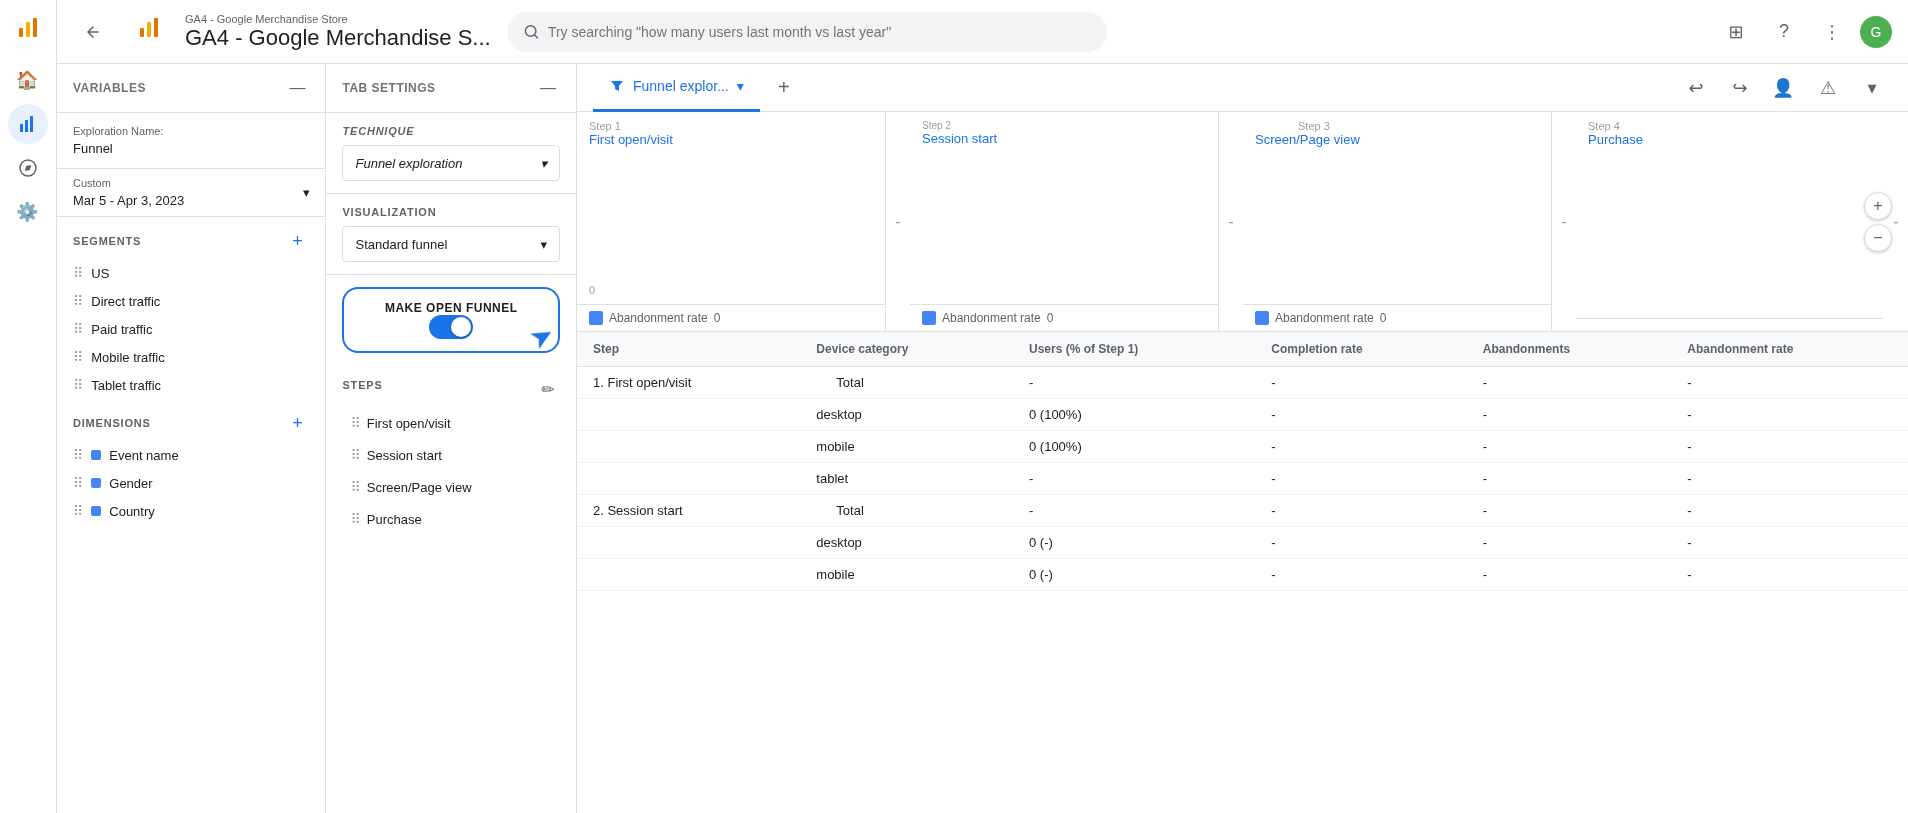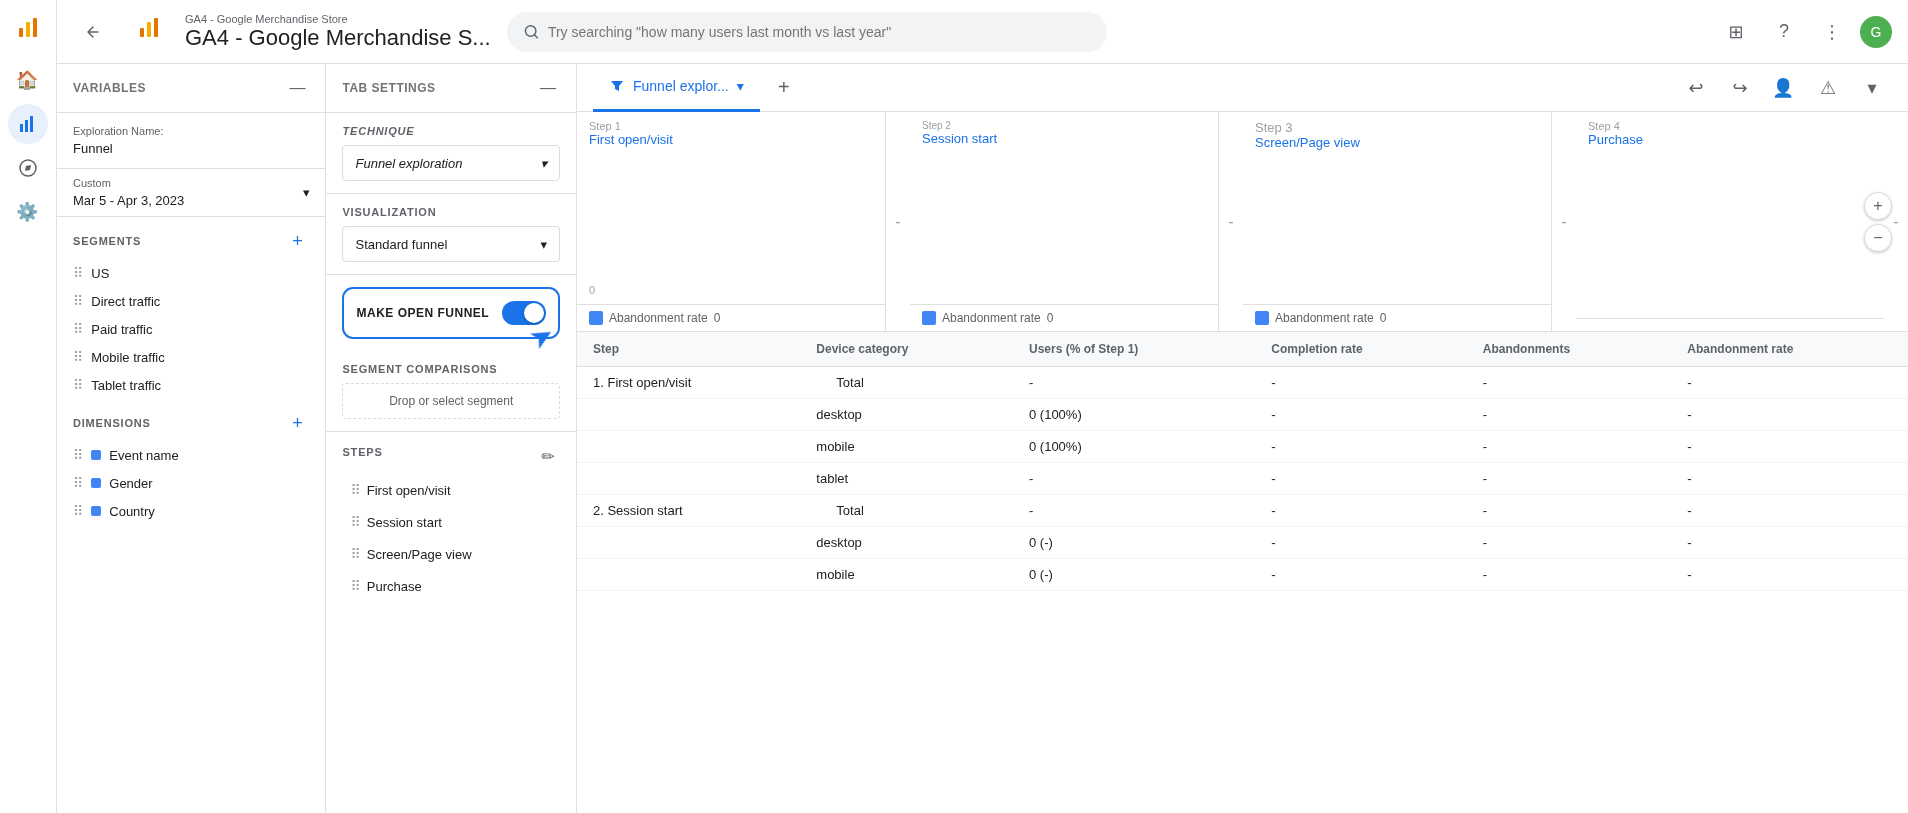--- a/index.html
+++ b/index.html
@@ -57,21 +57,21 @@
     .tab-settings-col { width: 250px; display: flex; flex-direction: column; overflow-y: auto; }
 
     .technique-section { padding: 12px 16px; border-bottom: 1px solid #e0e0e0; font-style: italic; }
     .section-label { font-size: 11px; font-weight: 600; color: #5f6368; letter-spacing: 0.8px; text-transform: uppercase; margin-bottom: 8px; }
 
     .select-dropdown { width: 100%; height: 36px; border: 1px solid #dadce0; border-radius: 4px; padding: 0 12px; font-size: 13px; color: #202124; background: #fff; display: flex; align-items: center; justify-content: space-between; cursor: pointer; }
     .select-dropdown-text { font-size: 13px; }
 
     .viz-section { padding: 12px 16px; border-bottom: 1px solid #e0e0e0; }
 
-    .make-open-funnel { margin: 12px 16px; border: 2px solid #1a73e8; border-radius: 11px; padding: 12px; display: flex; align-items: center; justify-content: space-between; background: #fff; }
+    .make-open-funnel { margin: 12px 16px; border: 2px solid #1a73e8; border-radius: 16px; padding: 12px; display: flex; align-items: center; justify-content: space-between; background: #fff; flex-direction: column; }
     .mof-label { font-size: 12px; font-weight: 600; color: #202124; letter-spacing: 0.5px; text-transform: uppercase; }
     .toggle { width: 44px; height: 24px; background: #1a73e8; border-radius: 12px; position: relative; cursor: pointer; }
     .toggle-knob { width: 20px; height: 20px; border-radius: 50%; background: #fff; position: absolute; top: 2px; right: 2px; box-shadow: 0 1px 3px rgba(0,0,0,0.3); }
 
     .segment-comparisons { padding: 12px 16px; border-bottom: 1px solid #e0e0e0; }
 
     .drop-zone { border: 1px dashed #dadce0; border-radius: 4px; padding: 10px 12px; font-size: 12px; color: #5f6368; cursor: pointer; text-align: center; }
 
     .steps-section { padding: 12px 16px; }
     .steps-header { display: flex; align-items: center; justify-content: space-between; margin-bottom: 8px; }
@@ -261,24 +261,20 @@
           </div>
         </div>
 
         <div class="make-open-funnel">
           <span class="mof-label">MAKE OPEN FUNNEL</span>
           <div class="toggle">
             <div class="toggle-knob"></div>
           </div>
         </div>
 
-        <div class="segment-comparisons">
-          <div class="section-label">SEGMENT COMPARISONS</div>
-          <div class="drop-zone">Drop or select segment</div>
-        </div>
 
         <div class="steps-section">
           <div class="steps-header">
             <span class="section-label">STEPS</span>
             <button class="edit-btn">✏</button>
           </div>
           <div class="step-item">
             <span class="step-drag">⠿</span>
             <span class="step-name">First open/visit</span>
           </div>
@@ -346,21 +342,21 @@
             <div style="width:14px;height:14px;background:#4285f4;border-radius:2px;"></div>
             <span>Abandonment rate</span>
             <span>0</span>
           </div>
         </div>
 
         <div style="width:24px;display:flex;align-items:center;justify-content:center;color:#9aa0a6;font-size:16px;">-</div>
 
         <div style="display:flex;flex-direction:column;flex:1;border-right:1px solid #e0e0e0;">
           <div style="padding:8px 12px;">
-            <div style="font-size:13px;color:#9aa0a6;">Step 3</div>
+            <div style="font-size:11px;color:#9aa0a6;margin-left:43px;">Step 3</div>
             <div style="font-size:13px;color:#1a73e8;font-weight:500;">Screen/Page view</div>
           </div>
           <div style="flex:1;"></div>
           <div style="padding:6px 12px;border-top:1px solid #e0e0e0;font-size:12px;color:#5f6368;display:flex;align-items:center;gap:6px;">
             <div style="width:14px;height:14px;background:#4285f4;border-radius:2px;"></div>
             <span>Abandonment rate</span>
             <span>0</span>
           </div>
         </div>
 

